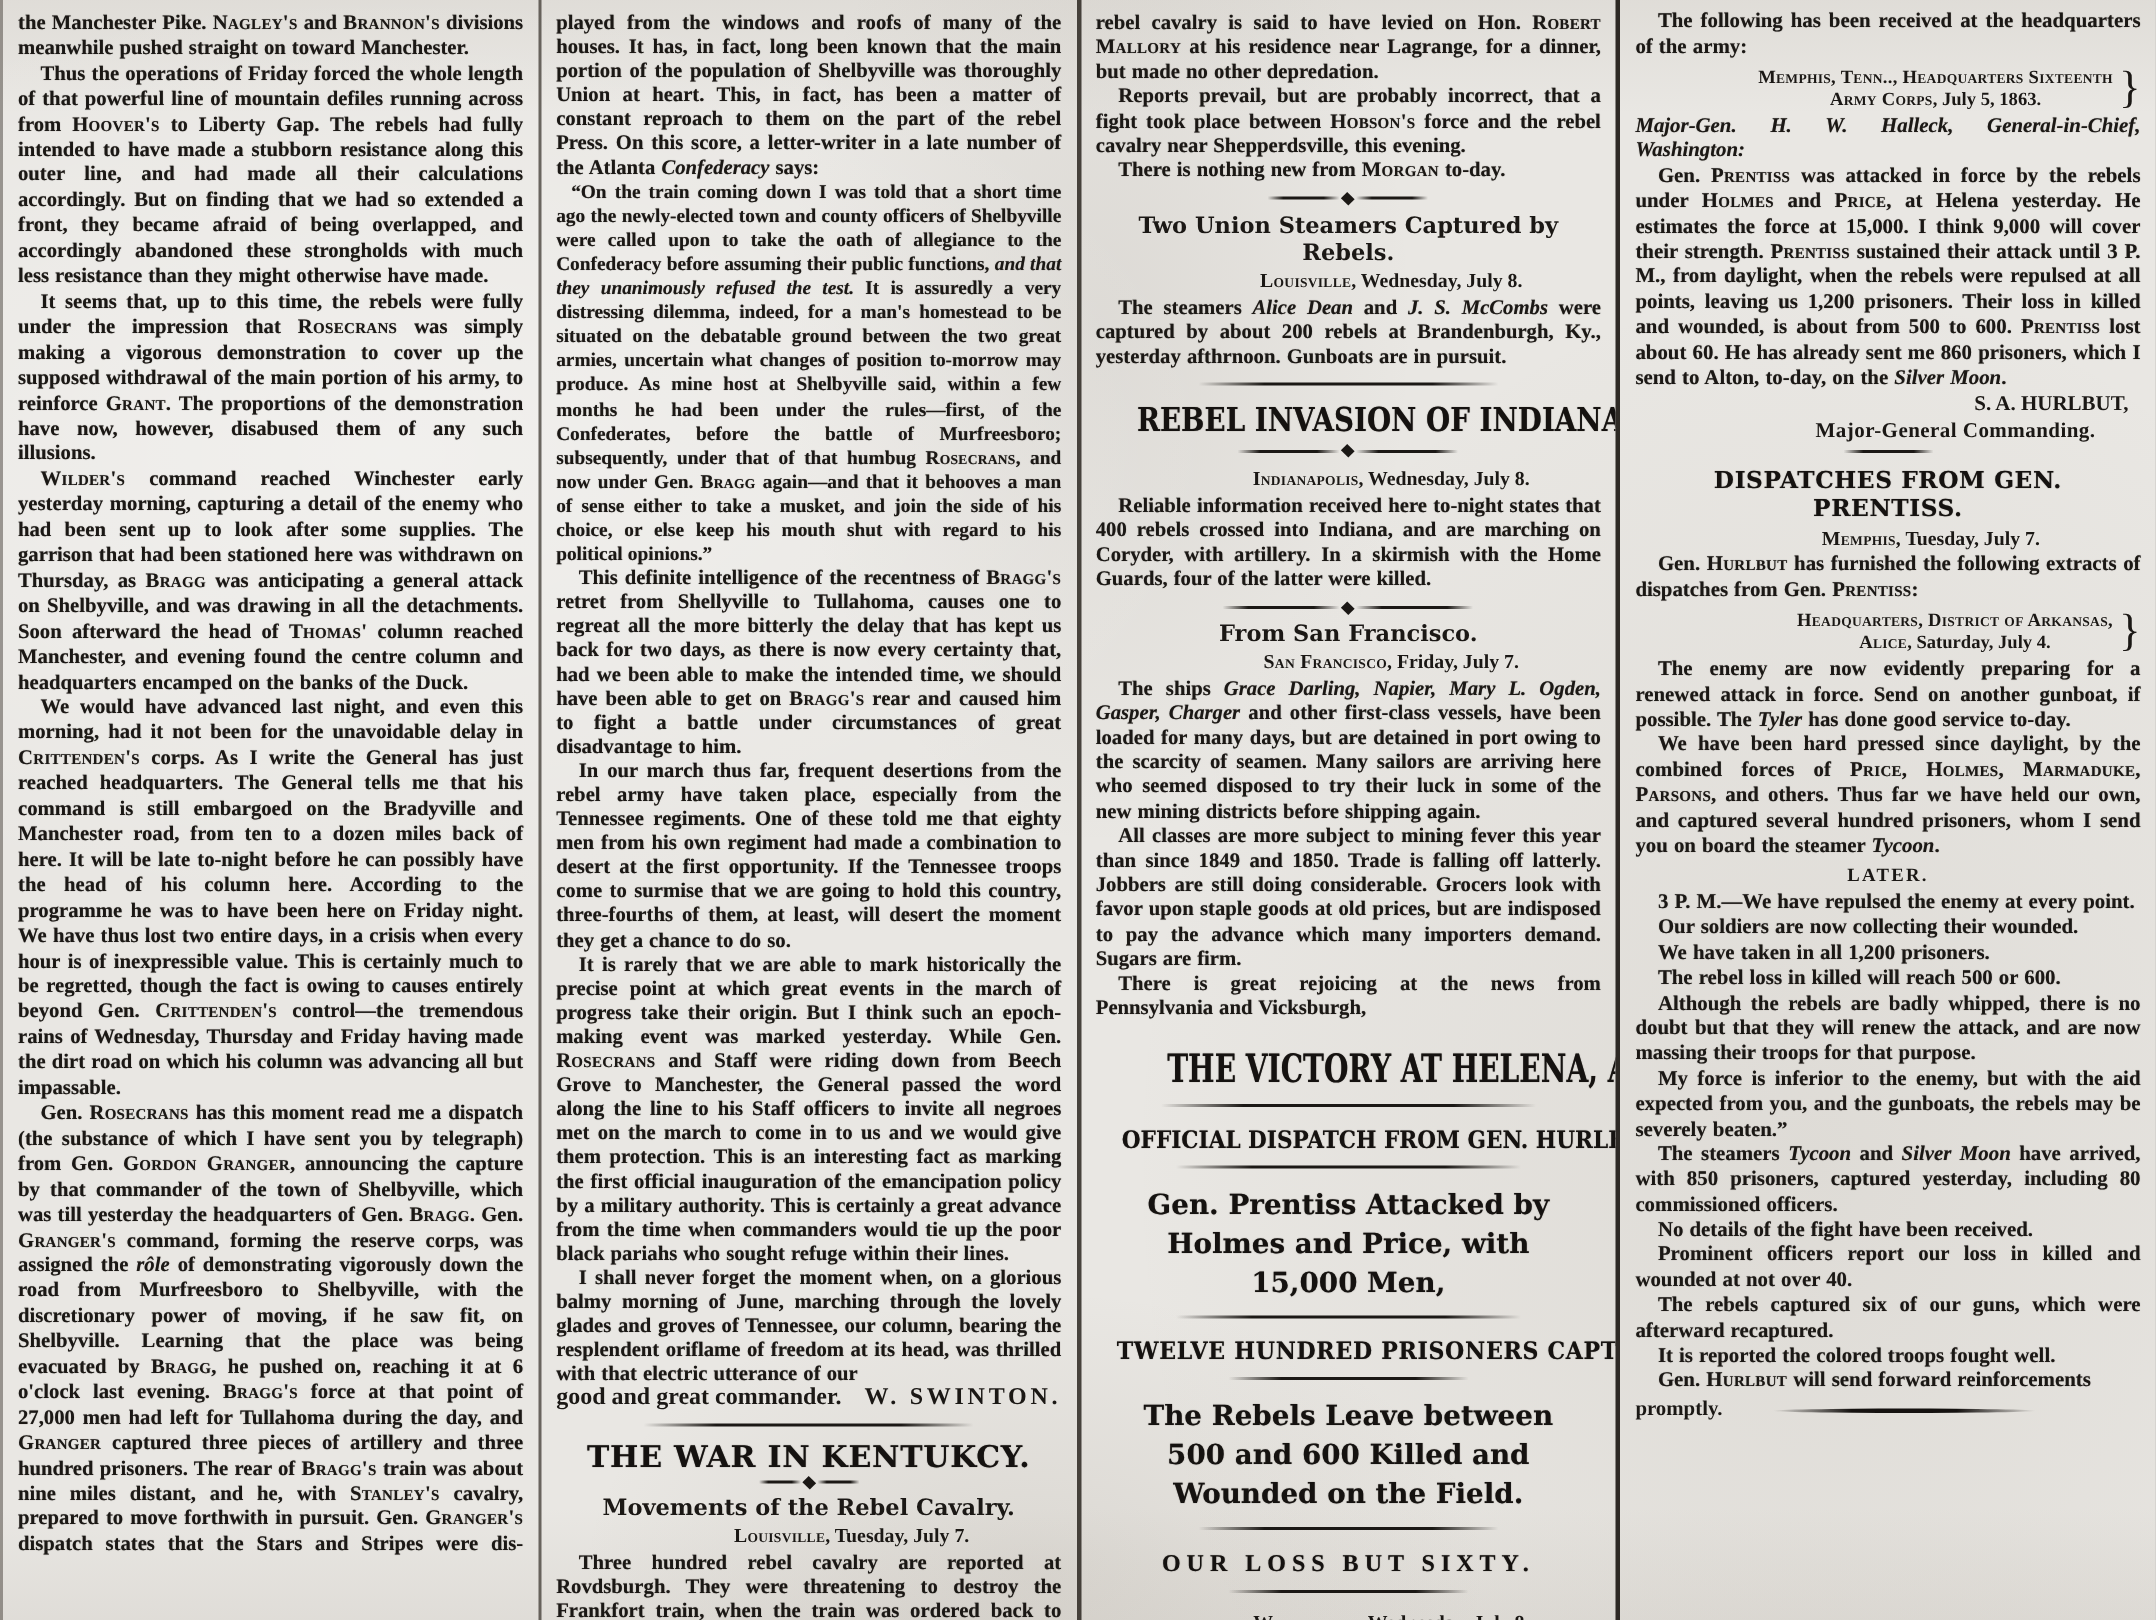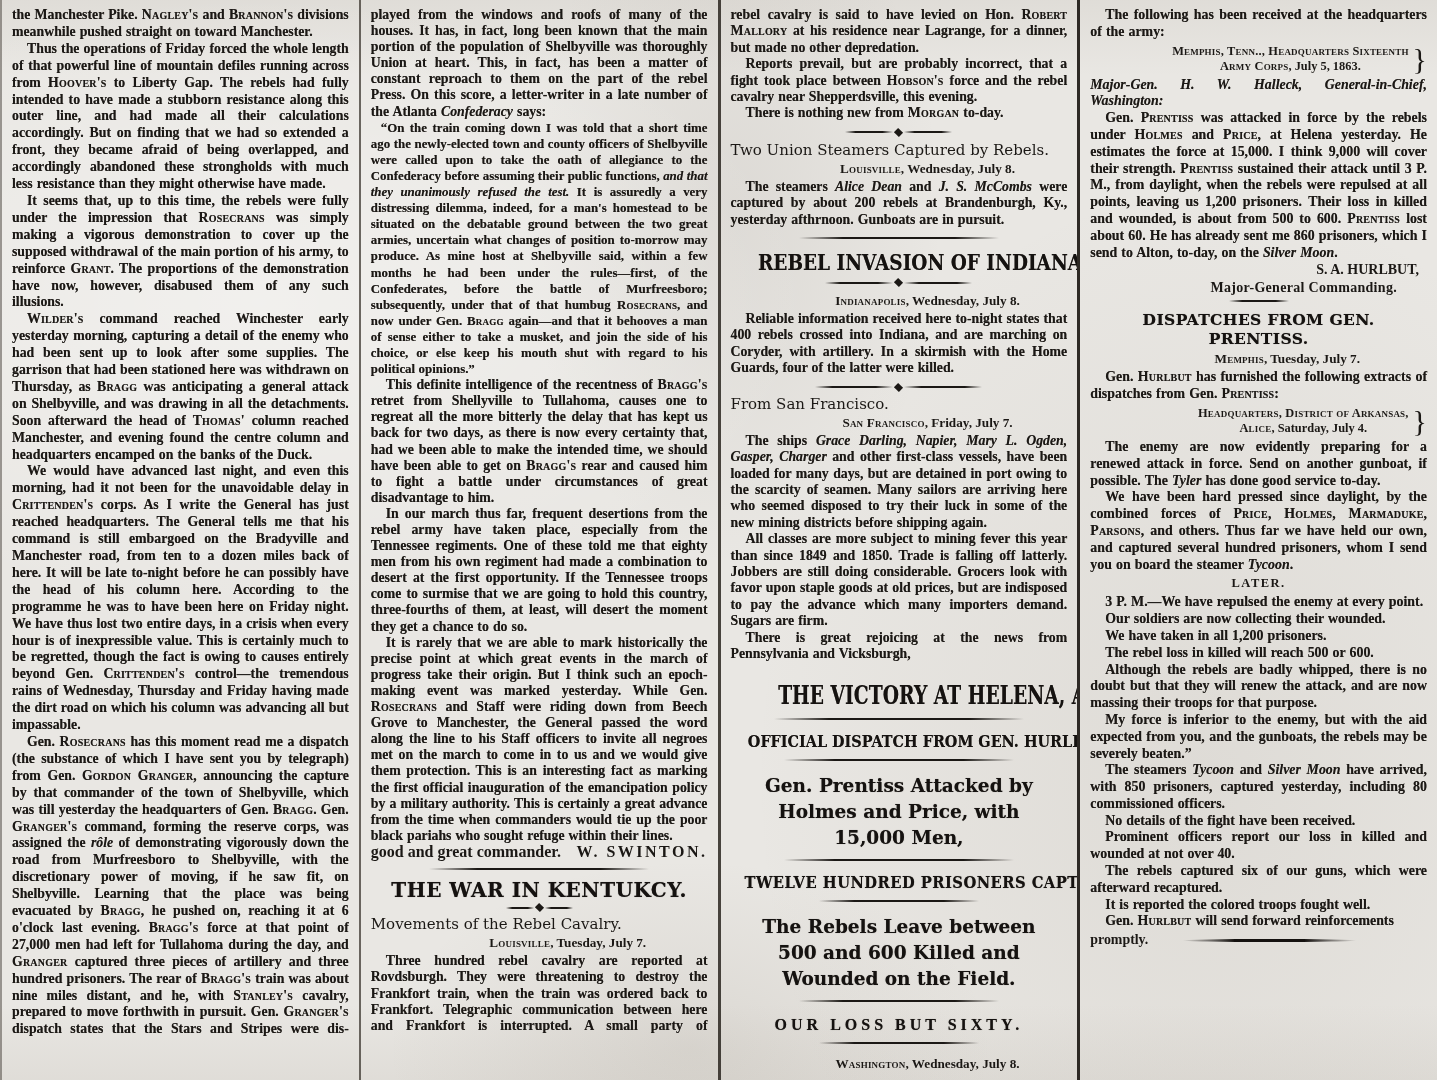--- a/index.html
+++ b/index.html
@@ -40,21 +40,21 @@
       color:#151210;text-shadow:0 0 .7px rgba(25,20,14,.6);}
   .hl.h1{font-size:26px;transform:scaleX(.72);transform-origin:50% 50%;white-space:nowrap;margin:18px 0 8px;}
   .hl.h2{font-size:22px;transform:scaleX(.84);transform-origin:50% 50%;white-space:nowrap;margin:10px 0 4px;}
   .hl.h3{font-size:20px;letter-spacing:.5px;margin:8px 0 2px;}
   .hl.h4{font-size:16px;transform:scaleX(.90);transform-origin:50% 50%;white-space:nowrap;margin:12px 0 6px;}
   .hl.h4b{font-size:16px;transform:scaleX(.92);transform-origin:50% 50%;white-space:nowrap;letter-spacing:.5px;margin:12px 0 6px;}
   .hl.h4c{font-size:15.5px;letter-spacing:.4px;margin:8px 0 3px;}
   .hl.h5{font-size:16px;letter-spacing:4px;font-family:"Liberation Serif",serif;margin:14px 0 8px;}
   .hl.deck{font-size:18.5px;line-height:1.4;margin:12px 10px 8px;}
 
-  .subhead{text-align:left;font-weight:400;font-size:15px;font-family:"DejaVu Serif",serif;margin:4px 0 2px;}
+  .subhead{text-align:center;font-weight:700;font-size:15px;font-family:"DejaVu Serif",serif;margin:4px 0 2px;}
   .crosshead{text-align:center;font-weight:700;font-size:12.5px;letter-spacing:1.5px;margin:3px 0;}
   .dateline{text-align:center;padding-left:17%;font-weight:700;font-size:13.2px;margin:1px 0 2px;}
 
   .dlb{display:flex;justify-content:flex-end;align-items:center;gap:4px;font-weight:700;
        font-size:12.4px;line-height:15px;margin:3px 0 3px 0;}
   .dlb .dl-lines{text-align:center;}
   .dlb .brace{font-size:30px;font-weight:400;line-height:.9;}
 
   .sigrow{display:flex;justify-content:space-between;font-weight:700;font-size:16px;line-height:16.5px;}
   .sigrow .sig{letter-spacing:2.5px;}
@@ -81,20 +81,21 @@
       <p class="para"><span class="sc">Wilder's</span> command reached Winchester early yesterday morning, capturing a detail of the enemy who had been sent up to look after some supplies. The garrison that had been stationed here was withdrawn on Thursday, as <span class="sc">Bragg</span> was anticipating a general attack on Shelbyville, and was drawing in all the detachments. Soon afterward the head of <span class="sc">Thomas'</span> column reached Manchester, and evening found the centre column and headquarters encamped on the banks of the Duck.</p>
       <p class="para">We would have advanced last night, and even this morning, had it not been for the unavoidable delay in <span class="sc">Crittenden's</span> corps. As I write the General has just reached headquarters. The General tells me that his command is still embargoed on the Bradyville and Manchester road, from ten to a dozen miles back of here. It will be late to-night before he can possibly have the head of his column here. According to the programme he was to have been here on Friday night. We have thus lost two entire days, in a crisis when every hour is of inexpressible value. This is certainly much to be regretted, though the fact is owing to causes entirely beyond Gen. <span class="sc">Crittenden's</span> control—the tremendous rains of Wednesday, Thursday and Friday having made the dirt road on which his column was advancing all but impassable.</p>
       <p class="para runon">Gen. <span class="sc">Rosecrans</span> has this moment read me a dispatch (the substance of which I have sent you by telegraph) from Gen. <span class="sc">Gordon Granger</span>, announcing the capture by that commander of the town of Shelbyville, which was till yesterday the headquarters of Gen. <span class="sc">Bragg</span>. Gen. <span class="sc">Granger's</span> command, forming the reserve corps, was assigned the <i>rôle</i> of demonstrating vigorously down the road from Murfreesboro to Shelbyville, with the discretionary power of moving, if he saw fit, on Shelbyville. Learning that the place was being evacuated by <span class="sc">Bragg</span>, he pushed on, reaching it at 6 o'clock last evening. <span class="sc">Bragg's</span> force at that point of 27,000 men had left for Tullahoma during the day, and <span class="sc">Granger</span> captured three pieces of artillery and three hundred prisoners. The rear of <span class="sc">Bragg's</span> train was about nine miles distant, and he, with <span class="sc">Stanley's</span> cavalry, prepared to move forthwith in pursuit. Gen. <span class="sc">Granger's</span> dispatch states that the Stars and Stripes were dis-</p>
     </div>
   <div class="col">
       <p class="para noind">played from the windows and roofs of many of the houses. It has, in fact, long been known that the main portion of the population of Shelbyville was thoroughly Union at heart. This, in fact, has been a matter of constant reproach to them on the part of the rebel Press. On this score, a letter-writer in a late number of the Atlanta <i>Confederacy</i> says:</p>
       <p class="para quote">“On the train coming down I was told that a short time ago the newly-elected town and county officers of Shelbyville were called upon to take the oath of allegiance to the Confederacy before assuming their public functions, <i>and that they unanimously refused the test.</i> It is assuredly a very distressing dilemma, indeed, for a man's homestead to be situated on the debatable ground between the two great armies, uncertain what changes of position to-morrow may produce. As mine host at Shelbyville said, within a few months he had been under the rules—first, of the Confederates, before the battle of Murfreesboro; subsequently, under that of that humbug <span class="sc">Rosecrans</span>, and now under Gen. <span class="sc">Bragg</span> again—and that it behooves a man of sense either to take a musket, and join the side of his choice, or else keep his mouth shut with regard to his political opinions.”</p>
       <p class="para">This definite intelligence of the recentness of <span class="sc">Bragg's</span> retret from Shellyville to Tullahoma, causes one to regreat all the more bitterly the delay that has kept us back for two days, as there is now every certainty that, had we been able to make the intended time, we should have been able to get on <span class="sc">Bragg's</span> rear and caused him to fight a battle under circumstances of great disadvantage to him.</p>
       <p class="para">In our march thus far, frequent desertions from the rebel army have taken place, especially from the Tennessee regiments. One of these told me that eighty men from his own regiment had made a combination to desert at the first opportunity. If the Tennessee troops come to surmise that we are going to hold this country, three-fourths of them, at least, will desert the moment they get a chance to do so.</p>
       <p class="para">It is rarely that we are able to mark historically the precise point at which great events in the march of progress take their origin. But I think such an epoch-making event was marked yesterday. While Gen. <span class="sc">Rosecrans</span> and Staff were riding down from Beech Grove to Manchester, the General passed the word along the line to his Staff officers to invite all negroes met on the march to come in to us and we would give them protection. This is an interesting fact as marking the first official inauguration of the emancipation policy by a military authority. This is certainly a great advance from the time when commanders would tie up the poor black pariahs who sought refuge within their lines.</p>
+      <p class="para">I shall never forget the moment when, on a glorious balmy morning of June, marching through the lovely glades and groves of Tennessee, our column, bearing the resplendent oriflame of freedom at its head, was thrilled with that electric utterance of our</p>
       <div class="sigrow">
         <span>good and great commander.</span>
         <span class="sig">W. SWINTON.</span>
       </div>
       <div class="divider" style="margin-top: 8px; margin-bottom: 4px;">
         <span class="dline" style="width: 220px;"></span>
       </div>
       <div class="hl h3">THE WAR IN KENTUKCY.</div>
       <div class="divider" style="margin-top: 2px; margin-bottom: 4px;">
         <span class="dline" style="width: 28px;"></span>

